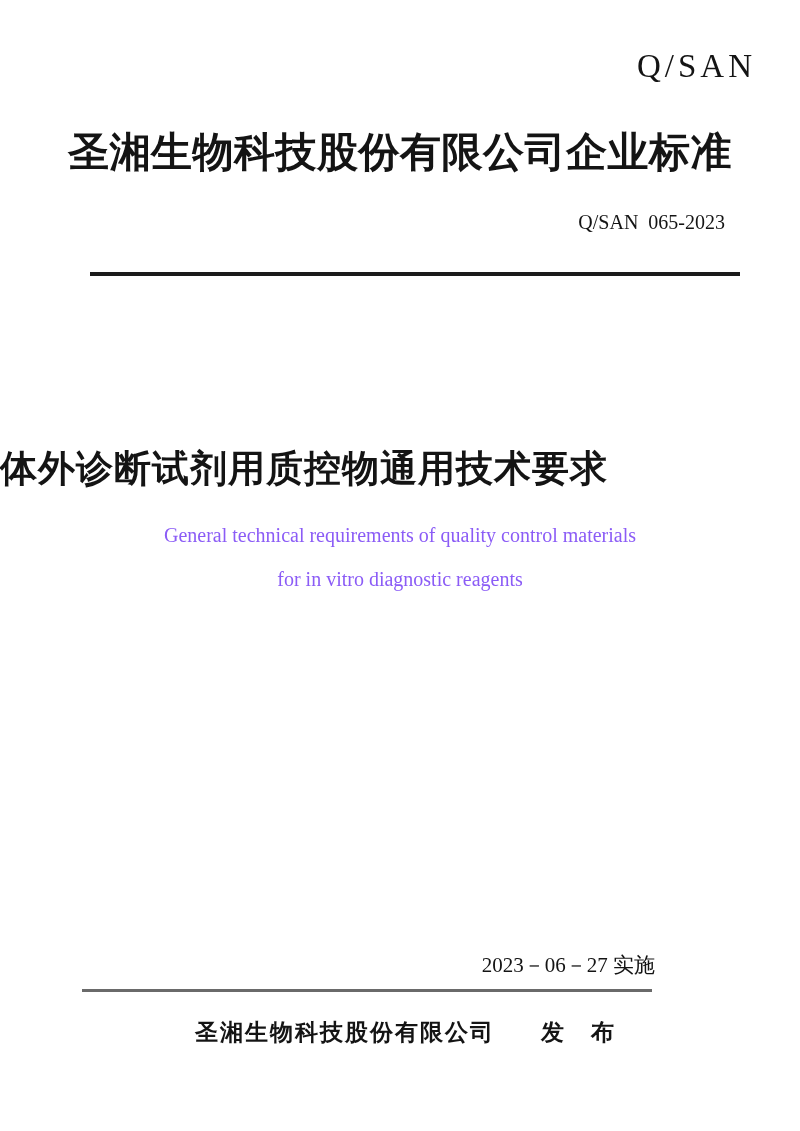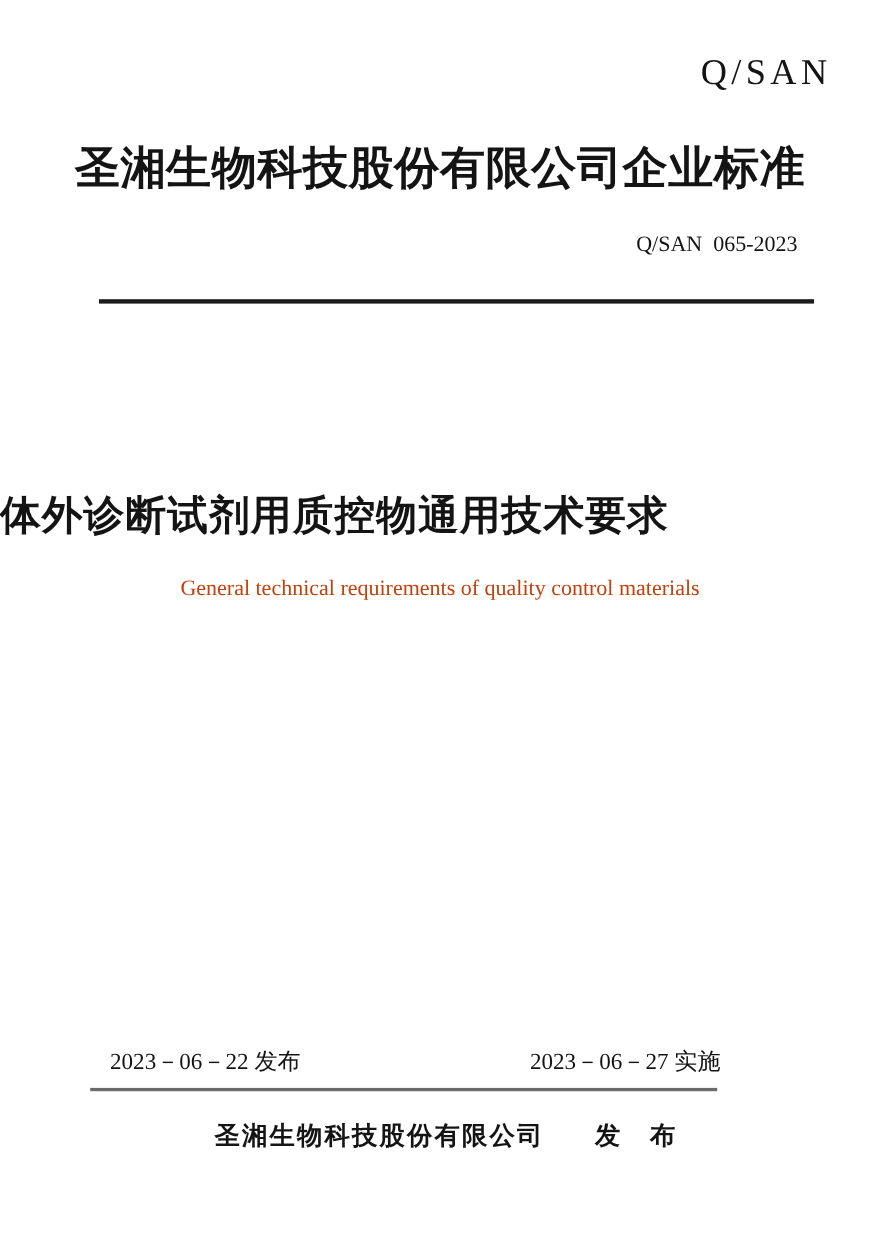--- a/index.html
+++ b/index.html
@@ -73,21 +73,21 @@
     white-space: nowrap;
   }
   .subtitle-en {
     position: absolute;
     left: 0;
     width: 100%;
     text-align: center;
     font-family: "Liberation Serif", "DejaVu Serif", serif;
     font-size: 20px;
     line-height: 1.2;
-    color: #c2410c;
+    color: #8b5cf6;
   }
   .subtitle-line1 { top: 523px; }
   .subtitle-line2 { top: 567px; }
 
   .date {
     position: absolute;
     top: 953px;
     font-family: "Liberation Serif", "DejaVu Serif", serif;
     font-size: 21px;
     line-height: 1.2;
@@ -129,22 +129,22 @@
   <h1 class="company-title">圣湘生物科技股份有限公司企业标准</h1>
 
   <div class="std-number">Q/SAN  065-2023</div>
 
   <div class="rule-top"></div>
 
   <h2 class="main-title">体外诊断试剂用质控物通用技术要求</h2>
 
   <div class="subtitle-en subtitle-line1">General technical requirements of quality control materials</div>
 
+  <div class="subtitle-en subtitle-line2">for in vitro diagnostic reagents</div>
 
-  <div class="date date-left">2023－06－22 发布</div>
 
   <div class="date date-right">2023－06－27 实施</div>
 
   <div class="rule-bottom"></div>
 
   <div class="publisher-row">
     <span>圣湘生物科技股份有限公司</span>
     <span>发　布</span>
   </div>
 

